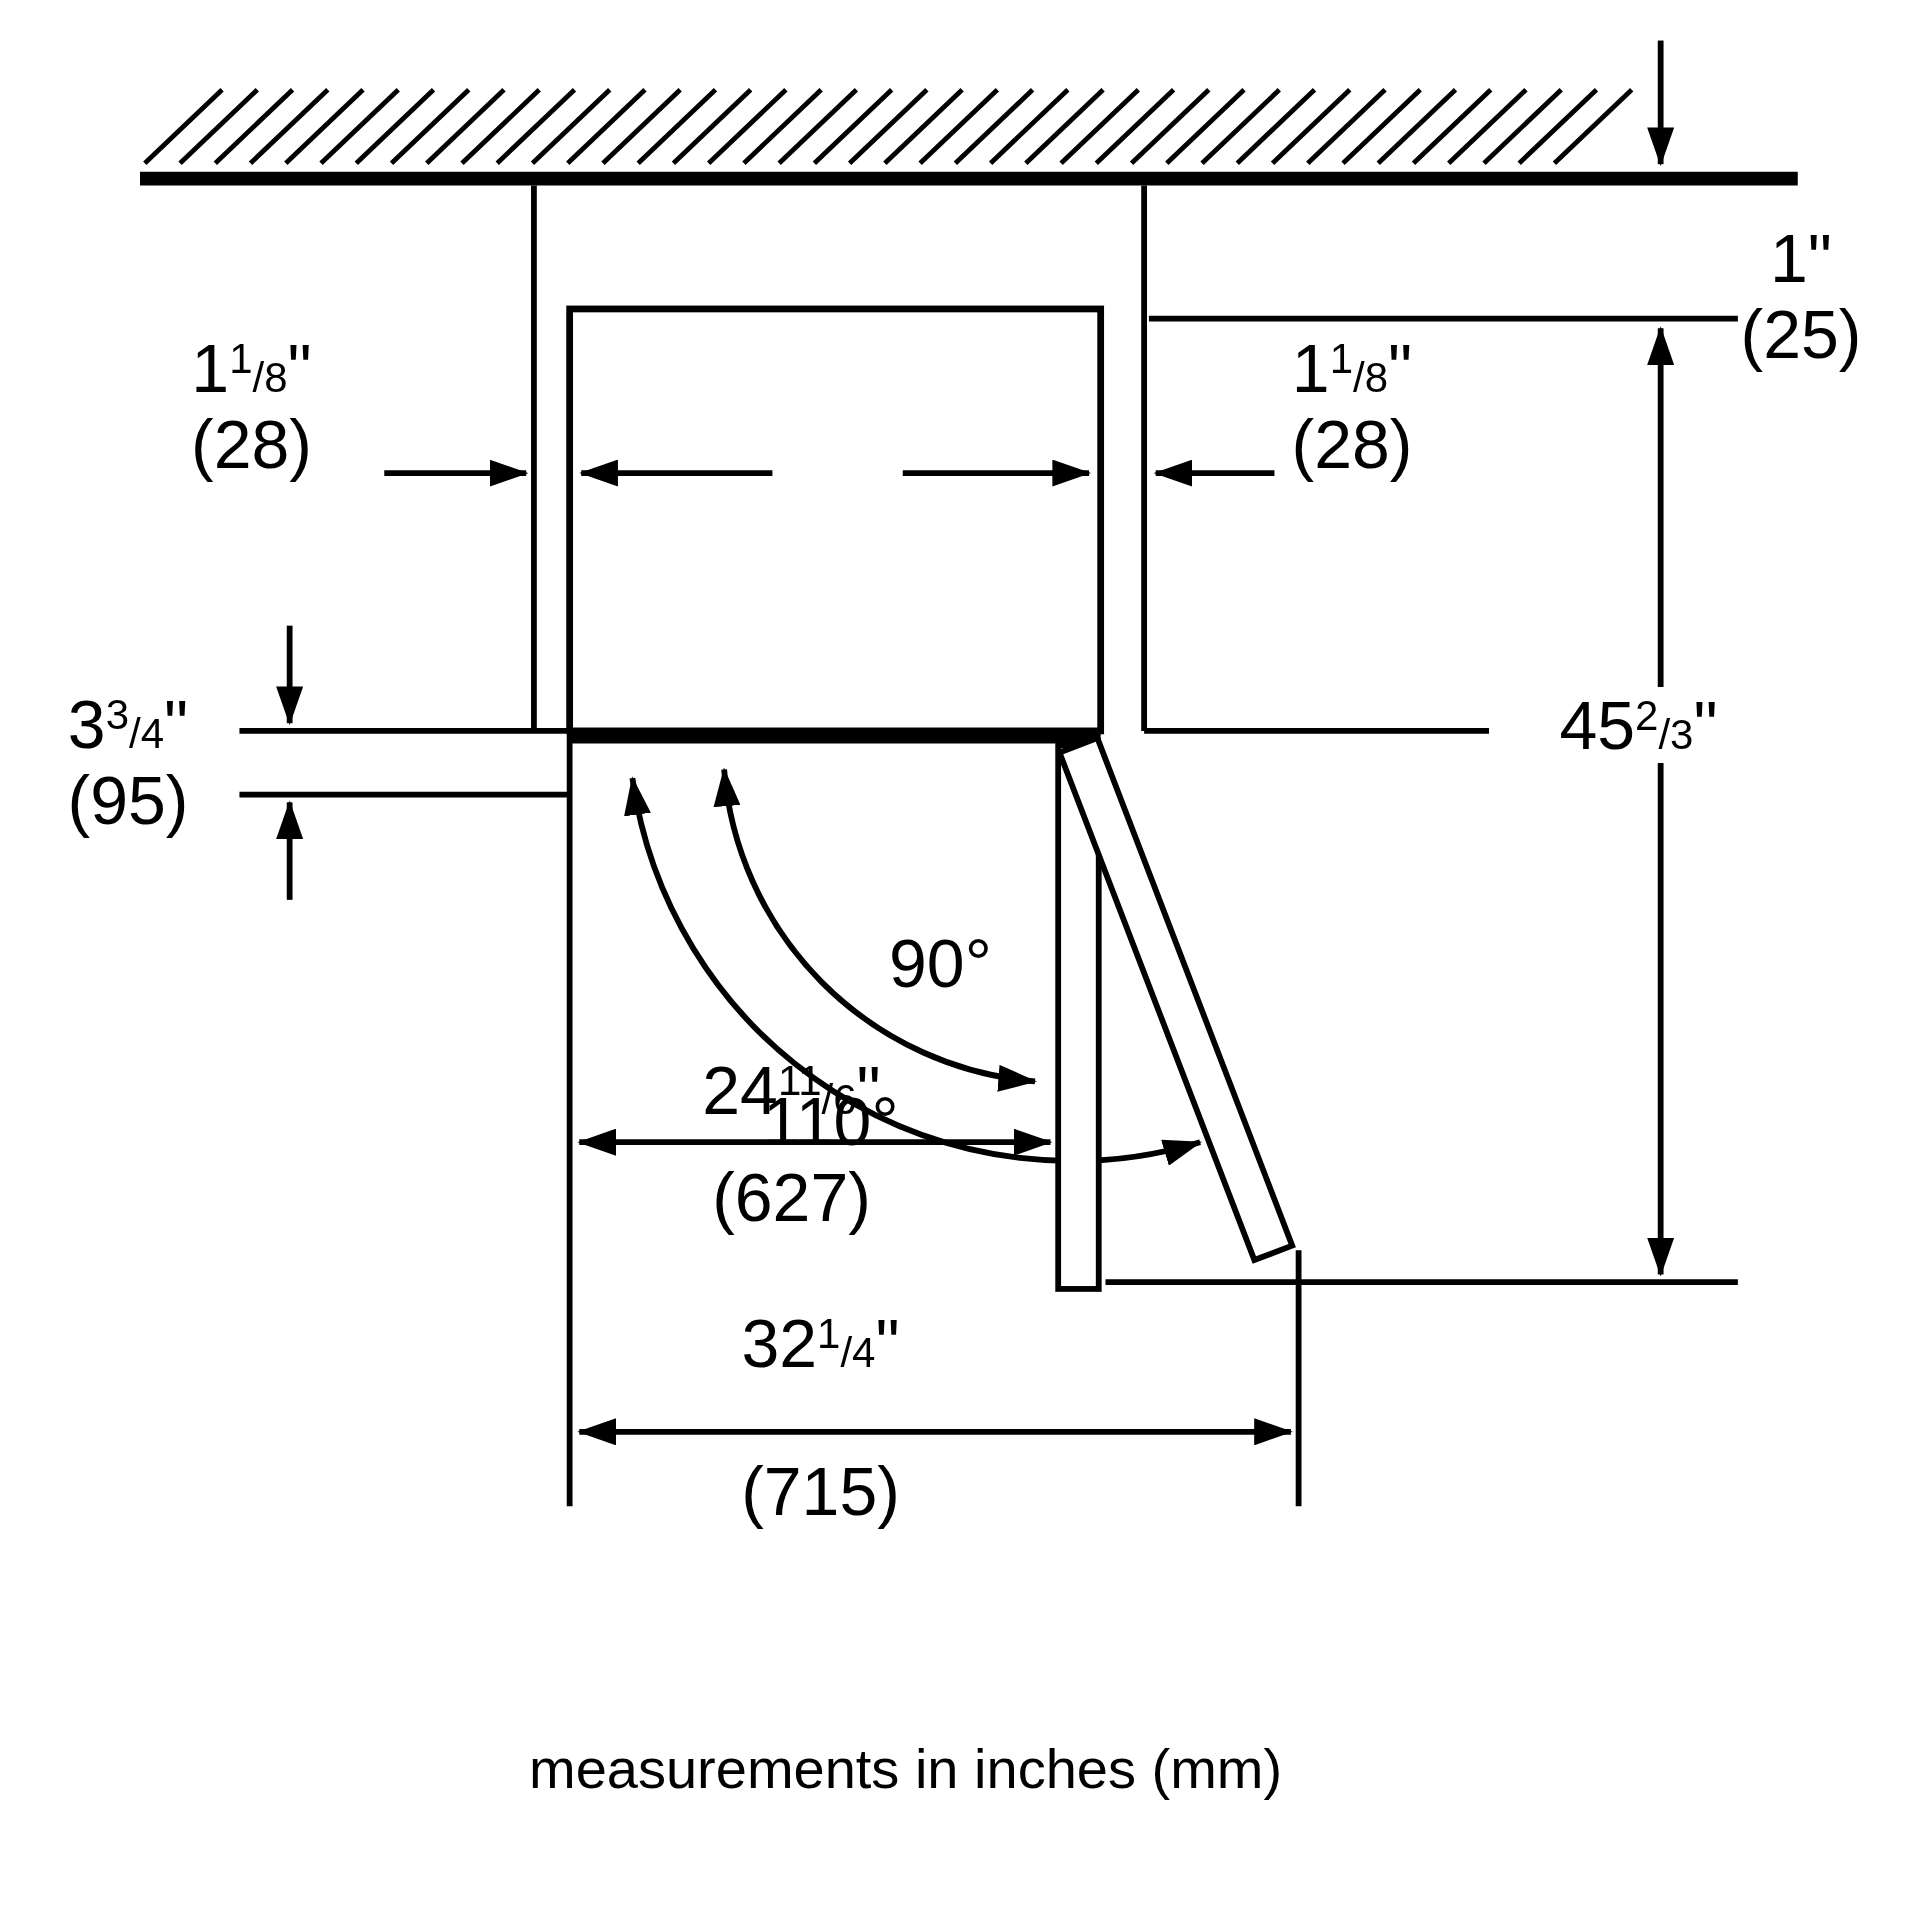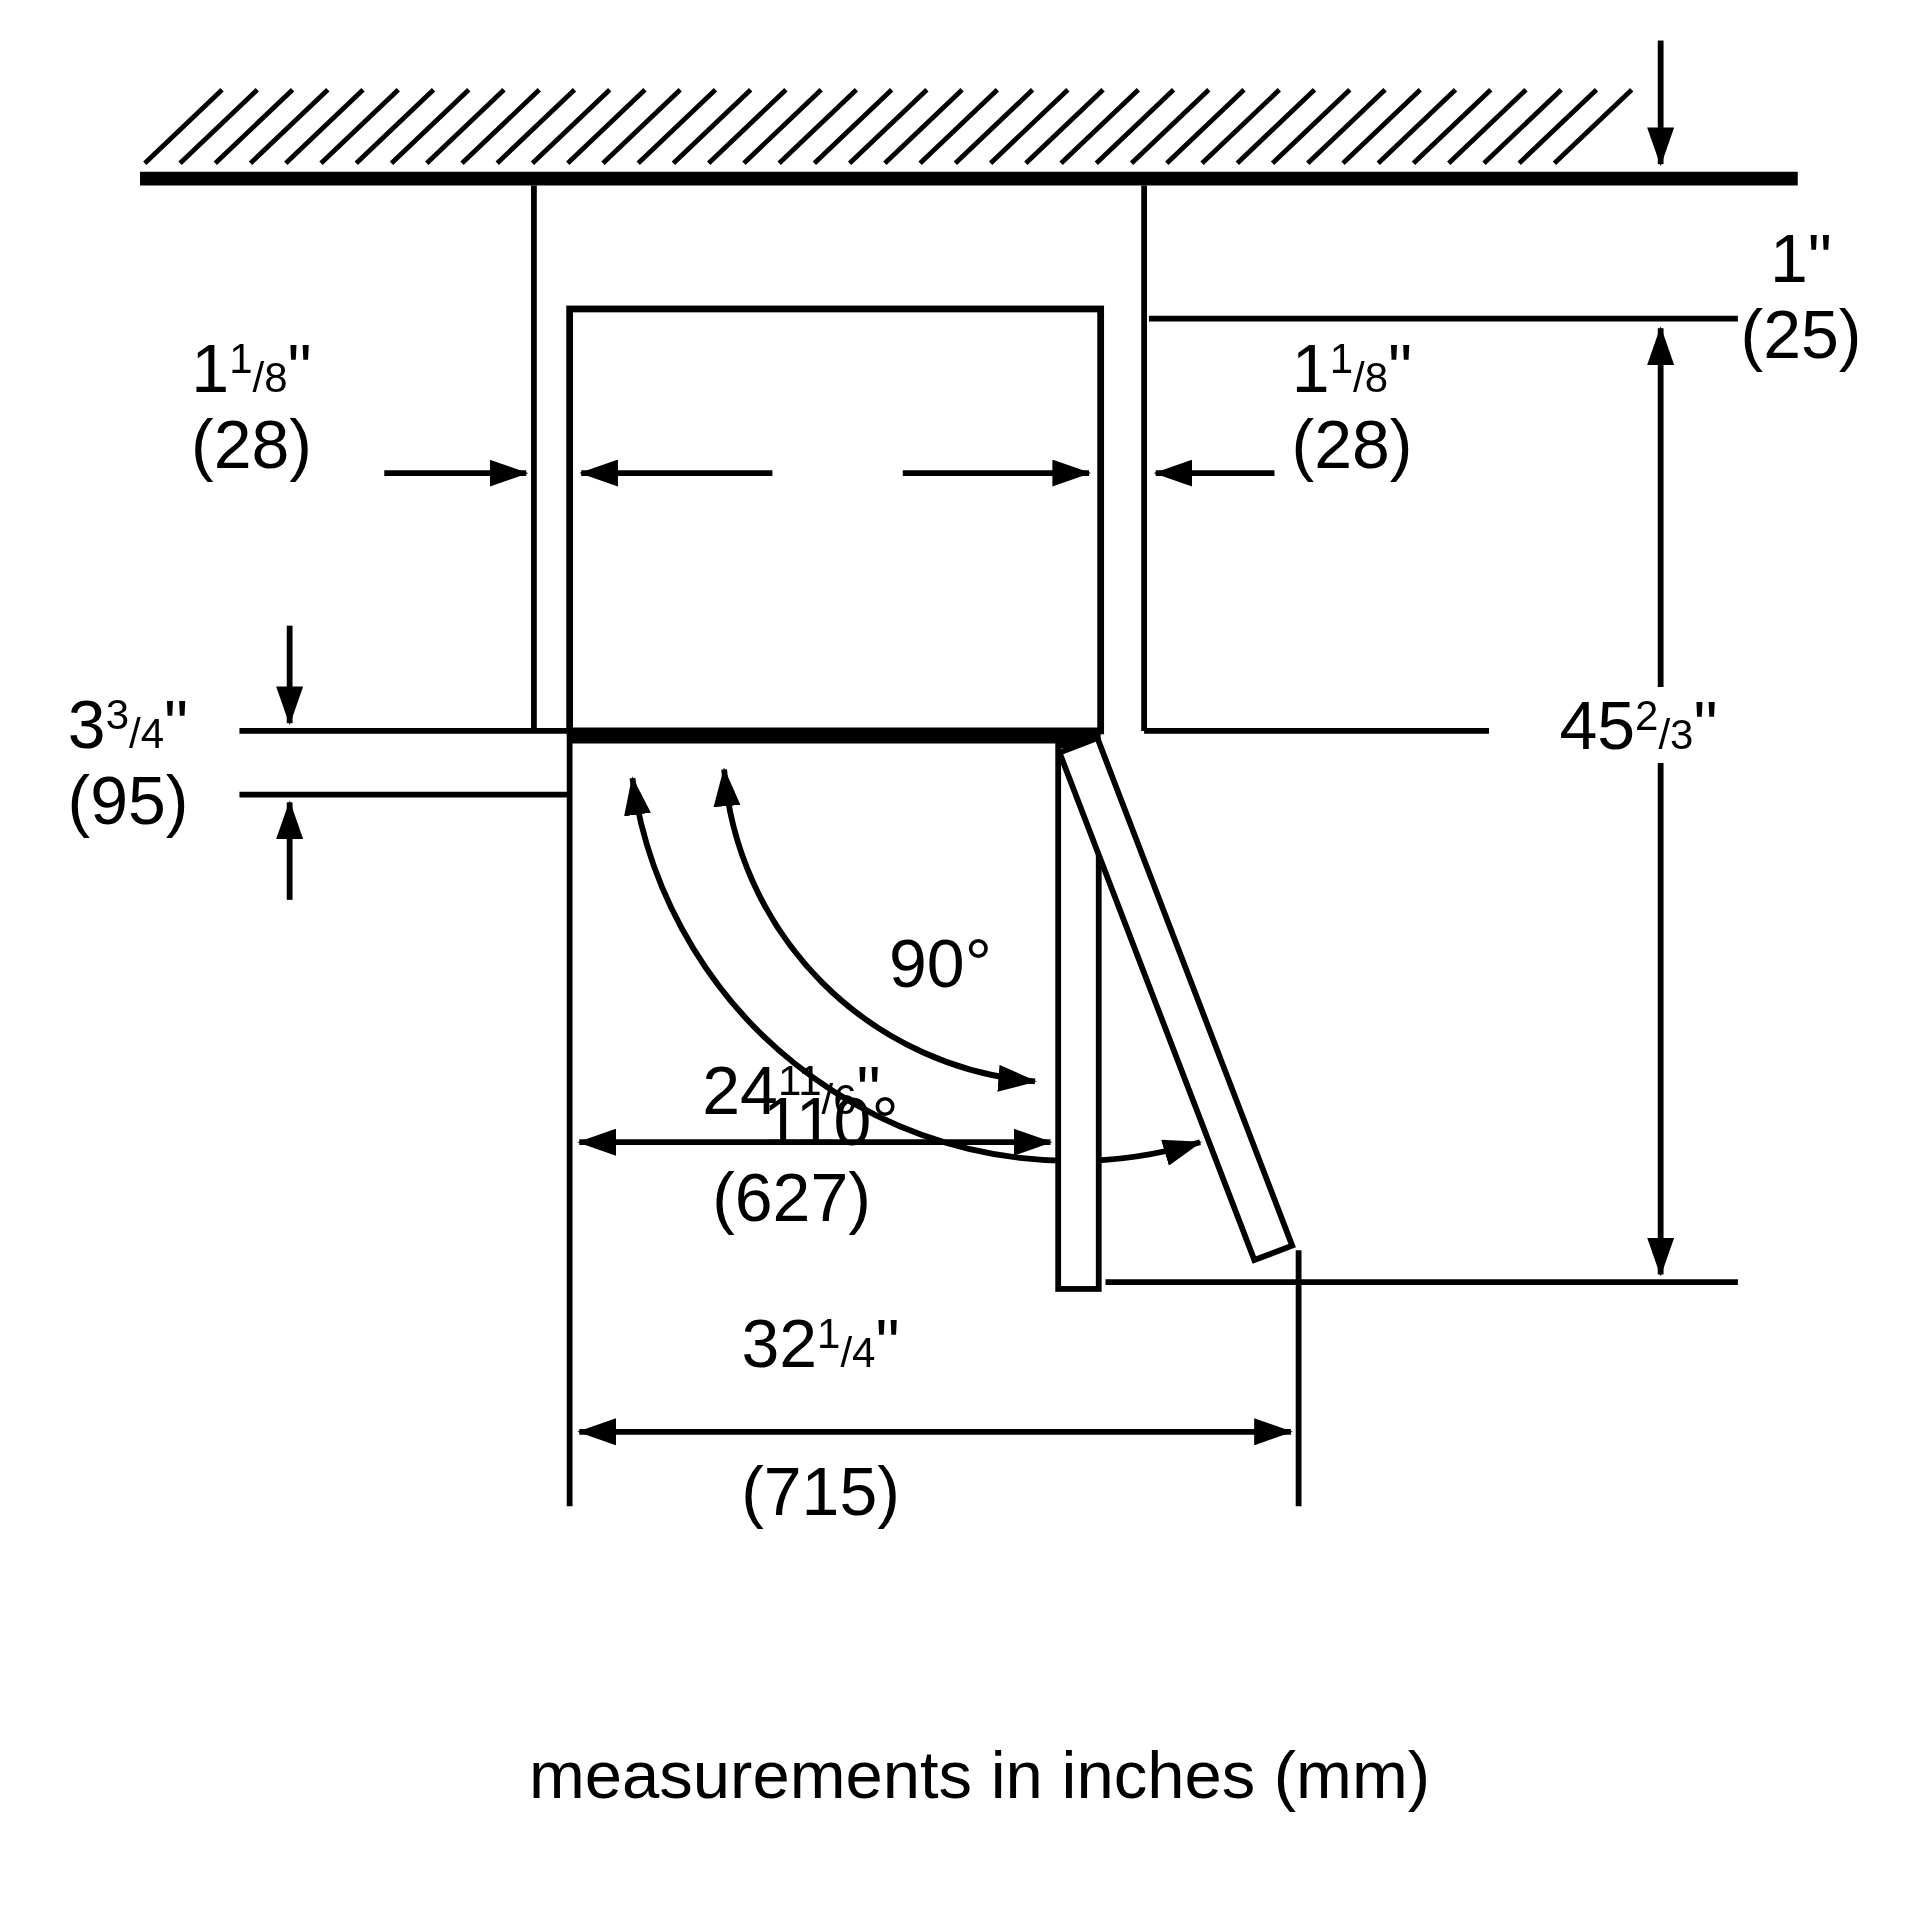--- a/index.html
+++ b/index.html
@@ -9,21 +9,21 @@
     font-family:"Liberation Sans", sans-serif; color:#000; overflow:hidden;
   }
   .canvas > svg { position:absolute; left:0; top:0; }
   .lbl {
     position:absolute; text-align:center; font-size:68px; line-height:1.12;
     white-space:nowrap; color:#000;
   }
   .lbl sup { font-size:42px; vertical-align:baseline; position:relative; top:-19.3px; }
   .lbl .den { font-size:42px; }
   .whitebg { background:#fff; padding:0 5.8px; }
-  .caption { position:absolute; font-size:67px; white-space:nowrap; color:#000; }
+  .caption { position:absolute; font-size:56px; white-space:nowrap; color:#000; }
 </style>
 </head>
 <body>
 
 <div class="canvas">
 
   <svg width="1931" height="1931" viewBox="0 0 2000 2000">
     <defs>
       <marker id="ah" viewBox="0 0 10 7" refX="9.5" refY="3.5" markerWidth="40" markerHeight="28" orient="auto-start-reverse" markerUnits="userSpaceOnUse">
         <path d="M0,0 L10,3.5 L0,7 Z" fill="#000"></path>

